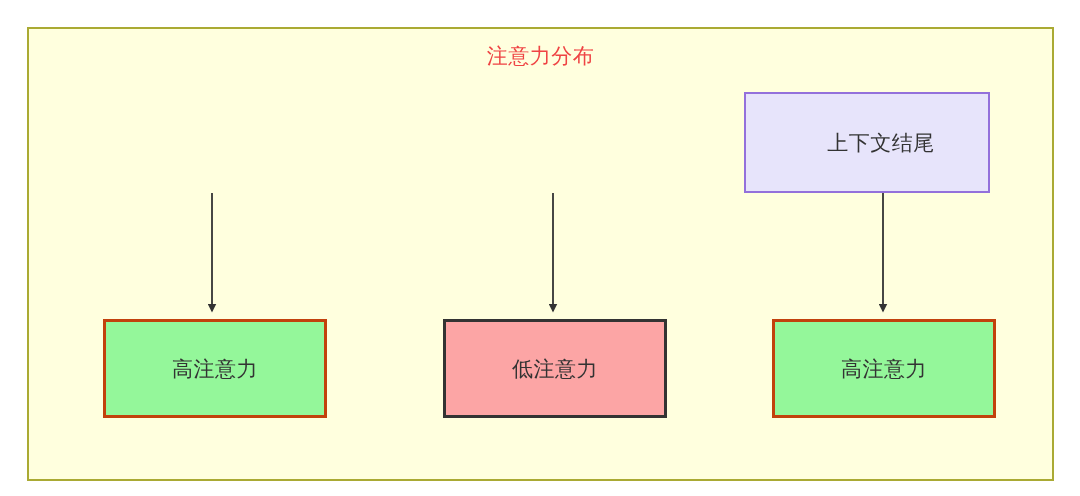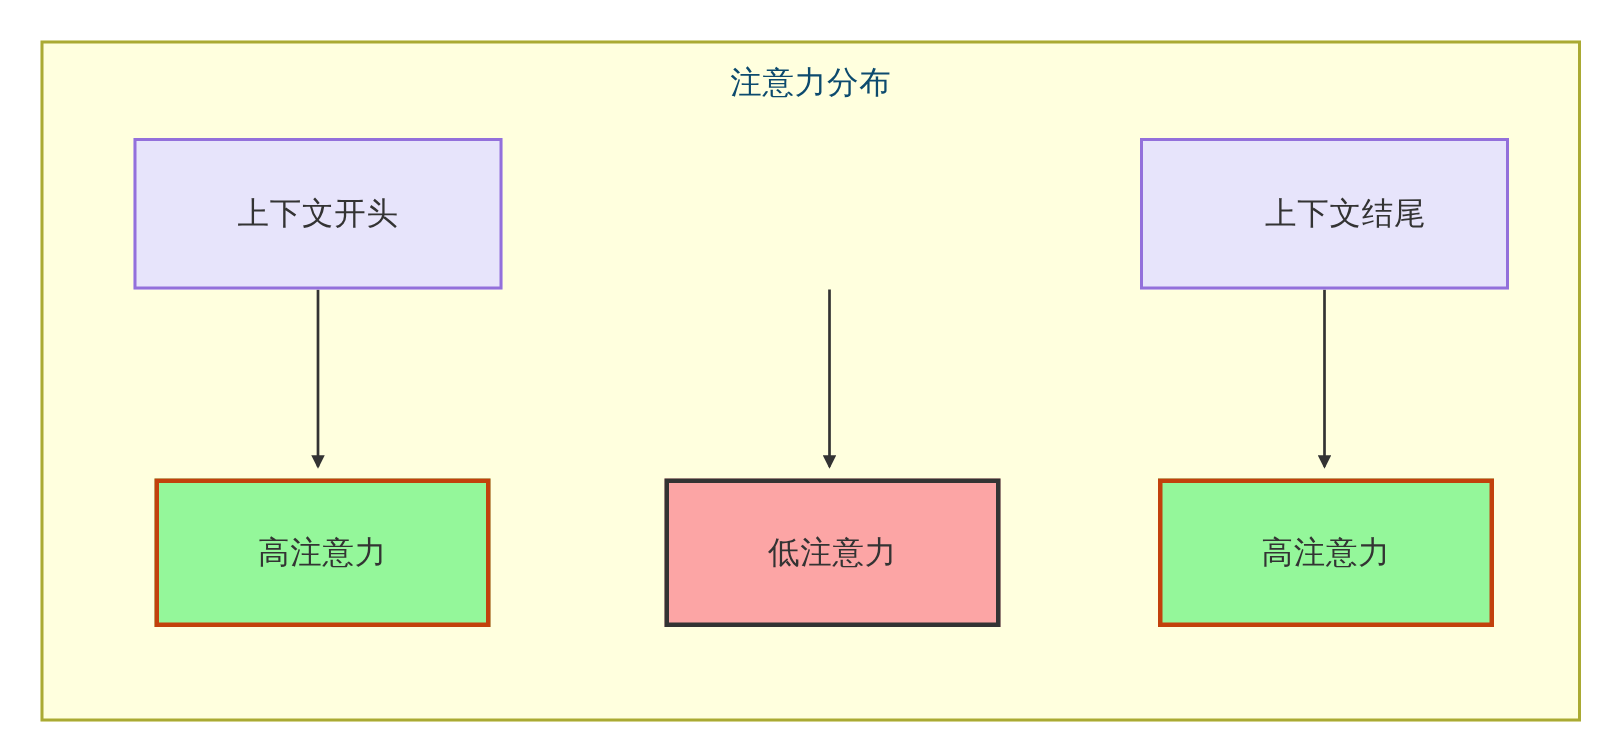--- a/index.html
+++ b/index.html
@@ -34,21 +34,21 @@
   }
 
   .cluster-title {
     position: absolute;
     left: 0;
     top: 14px;
     width: 100%;
     text-align: center;
     font-size: 21px;
     line-height: 26px;
-    color: #0c4a6e;
+    color: #ef4444;
     letter-spacing: 0.5px;
     white-space: nowrap;
   }
 
   
   .node {
     position: absolute;
     display: flex;
     align-items: center;
     justify-content: center;
@@ -71,21 +71,21 @@
   }
 
   .node-low {
     background: #fca5a5;
     border: 3px solid #333333;
   }
 
   
   .n-start  { left: 89px;  top: 92px; width: 246px; height: 101px; }
   .n-middle { left: 430px; top: 92px; width: 246px; height: 101px; }
-  .n-end    { left: 760px; top: 92px; width: 246px; height: 101px; padding-left: 28px; }
+  .n-end    { left: 744px; top: 92px; width: 246px; height: 101px; padding-left: 28px; }
 
   
   .n-high-1 { left: 103px; top: 319px; width: 224px; height: 99px; }
   .n-low    { left: 443px; top: 319px; width: 224px; height: 99px; }
   .n-high-2 { left: 772px; top: 319px; width: 224px; height: 99px; }
 
   
   .edges {
     position: absolute;
     left: 0;
@@ -111,21 +111,20 @@
       </marker>
     </defs>
 
     <line x1="212" y1="193" x2="212" y2="311" stroke="#333333" stroke-width="1.8" marker-end="url(#arrowhead)"></line>
 
     <line x1="553" y1="193" x2="553" y2="311" stroke="#333333" stroke-width="1.8" marker-end="url(#arrowhead)"></line>
 
     <line x1="883" y1="193" x2="883" y2="311" stroke="#333333" stroke-width="1.8" marker-end="url(#arrowhead)"></line>
   </svg>
 
-  <div class="node node-context n-start">上下文开头</div>
 
 
   <div class="node node-context n-end">上下文结尾</div>
 
   <div class="node node-high n-high-1">高注意力</div>
 
   <div class="node node-low n-low">低注意力</div>
 
   <div class="node node-high n-high-2">高注意力</div>
 

